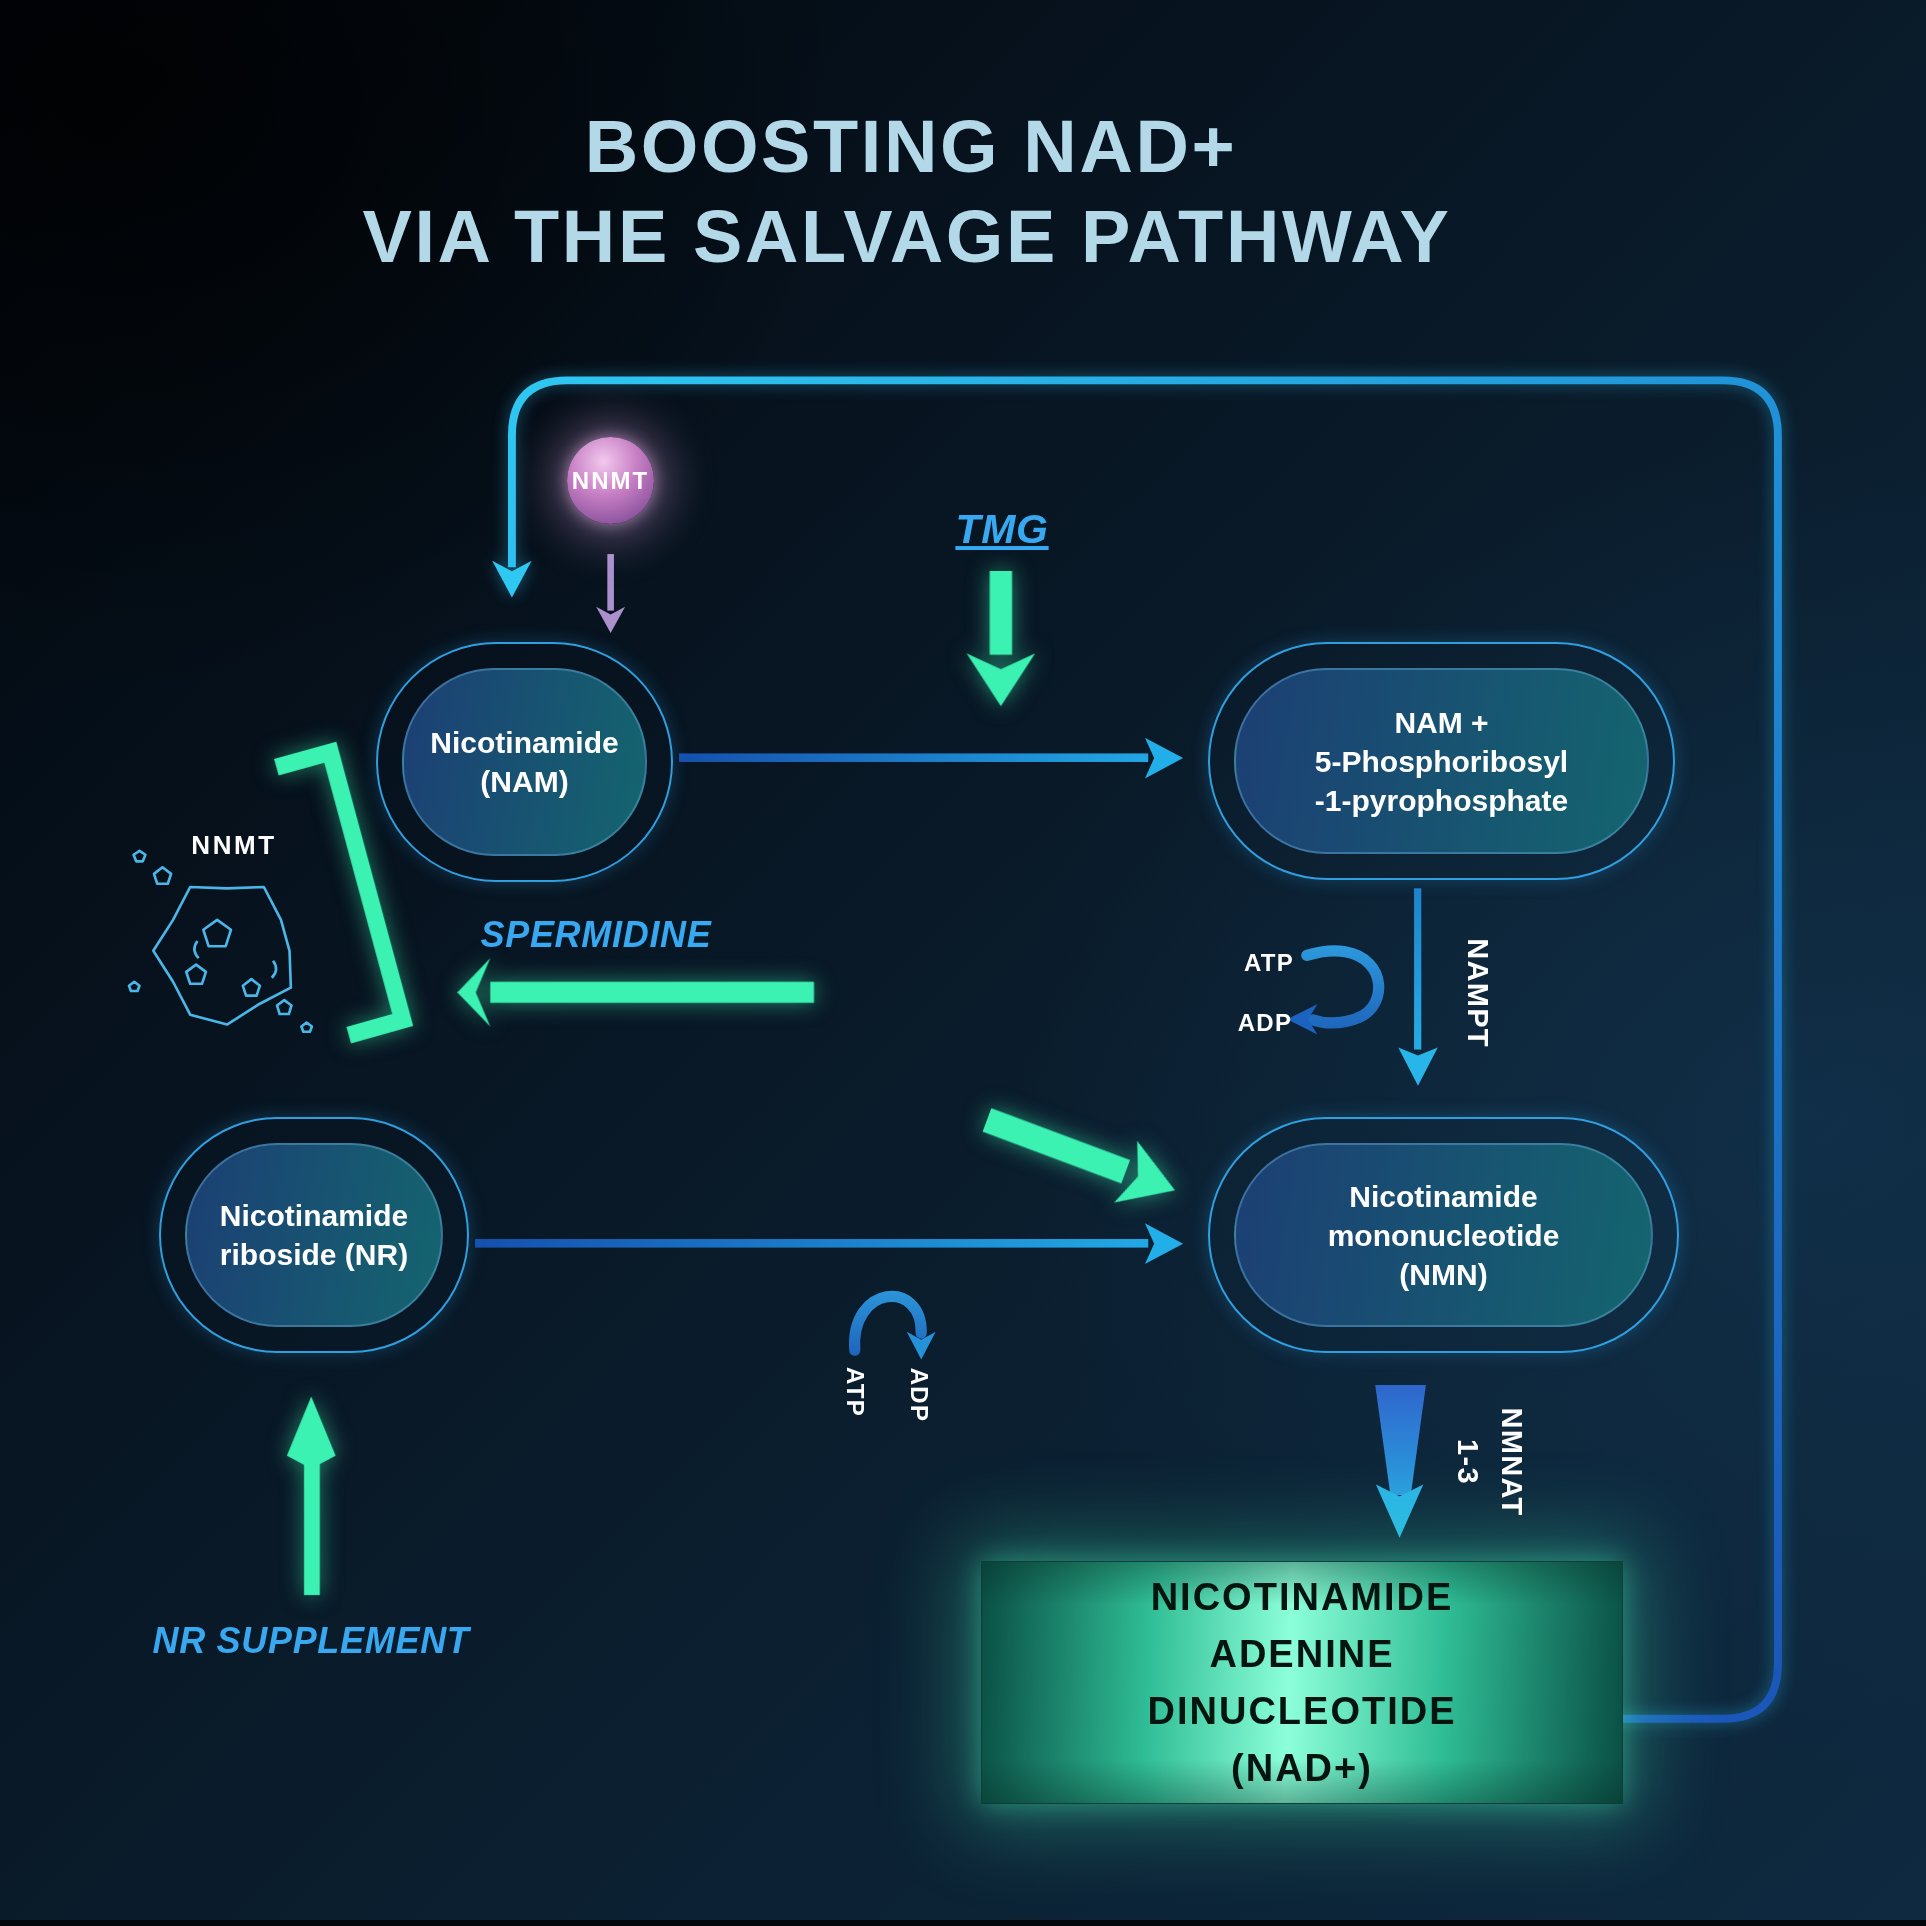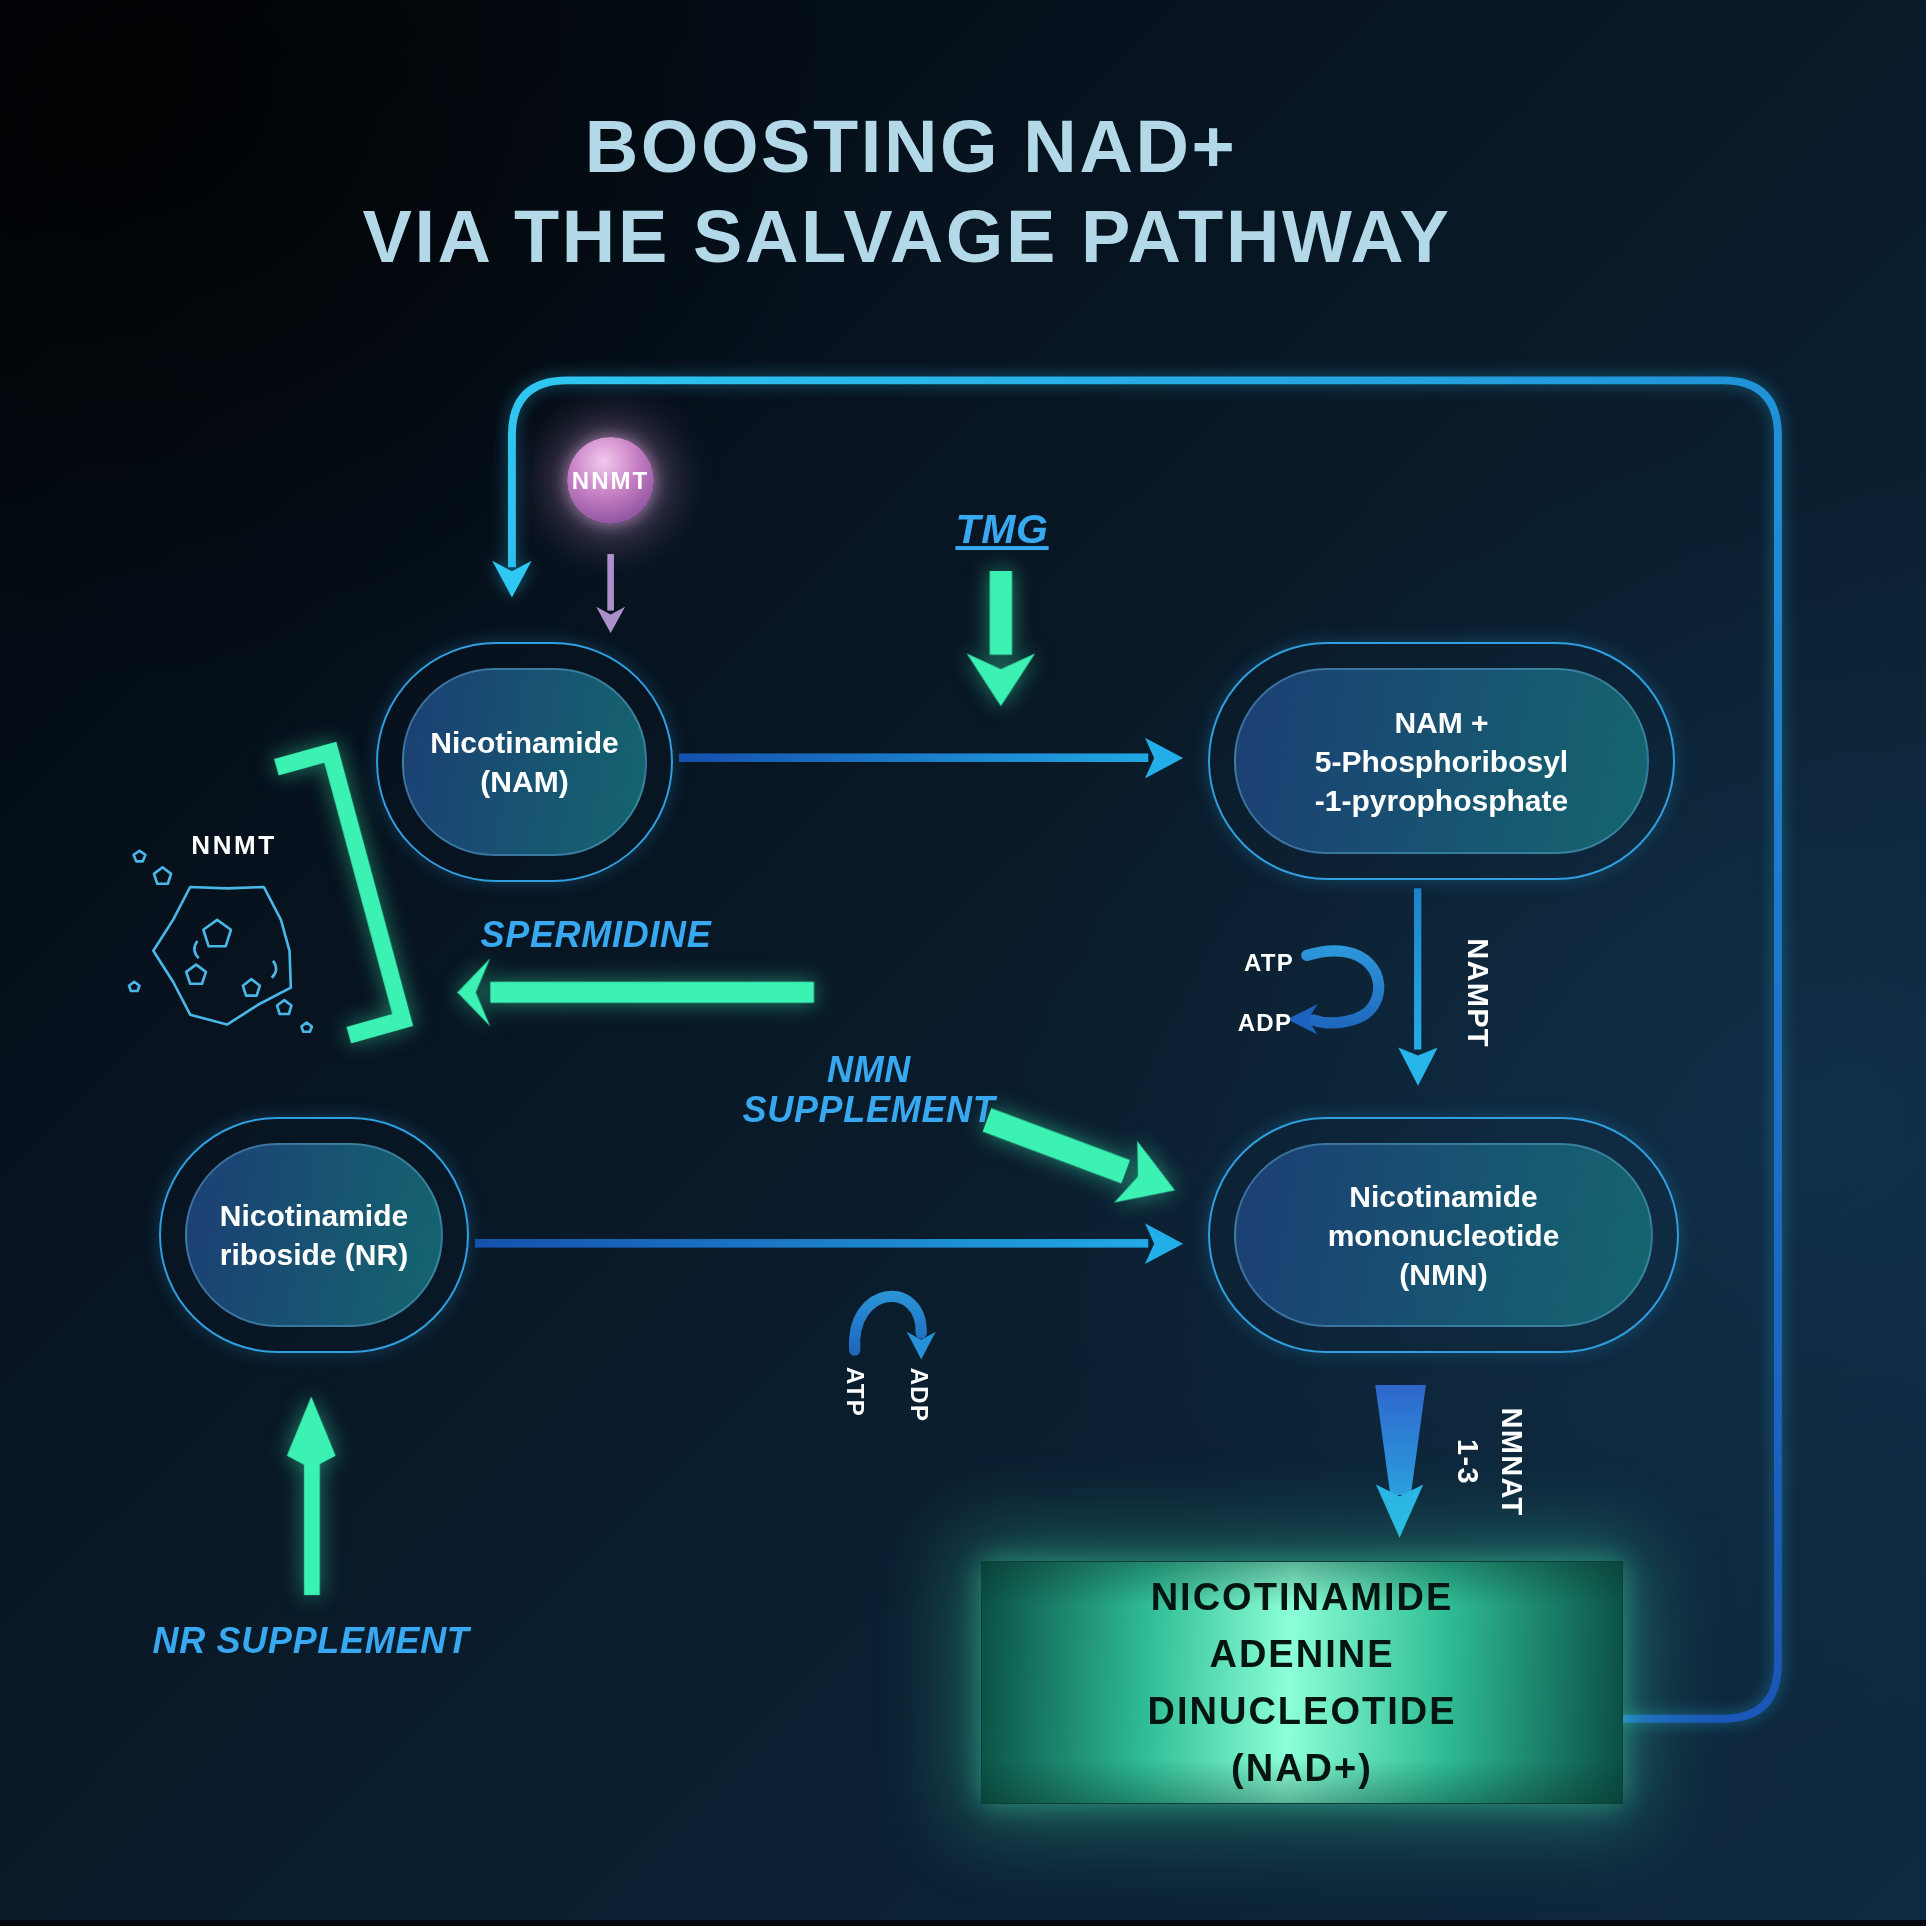--- a/index.html
+++ b/index.html
@@ -199,22 +199,20 @@
 
   <div class="nad">
     <span class="nad-label">NICOTINAMIDE
 ADENINE
 DINUCLEOTIDE
 (NAD+)</span>
   </div>
 
   <div class="lbl blue-it tmg" style="left:1002px;top:530px;">TMG</div>
   <div class="lbl blue-it" style="left:596px;top:935px;">SPERMIDINE</div>
-  <div class="lbl blue-it" style="left:869px;top:1090px;">NMN
-SUPPLEMENT</div>
   <div class="lbl blue-it" style="left:311px;top:1641px;">NR SUPPLEMENT</div>
   <div class="lbl white-sm nnmt" style="left:234px;top:845px;">NNMT</div>
 
   <div class="lbl white-sm" style="left:1269px;top:963px;">ATP</div>
   <div class="lbl white-sm" style="left:1265px;top:1023px;">ADP</div>
 
   <div class="lbl white-sm vert2 rot90" style="left:1477px;top:993px;">NAMPT</div>
   <div class="lbl white-sm vert2 rot90" style="left:1489px;top:1462px;">NMNAT
 1-3</div>
 

